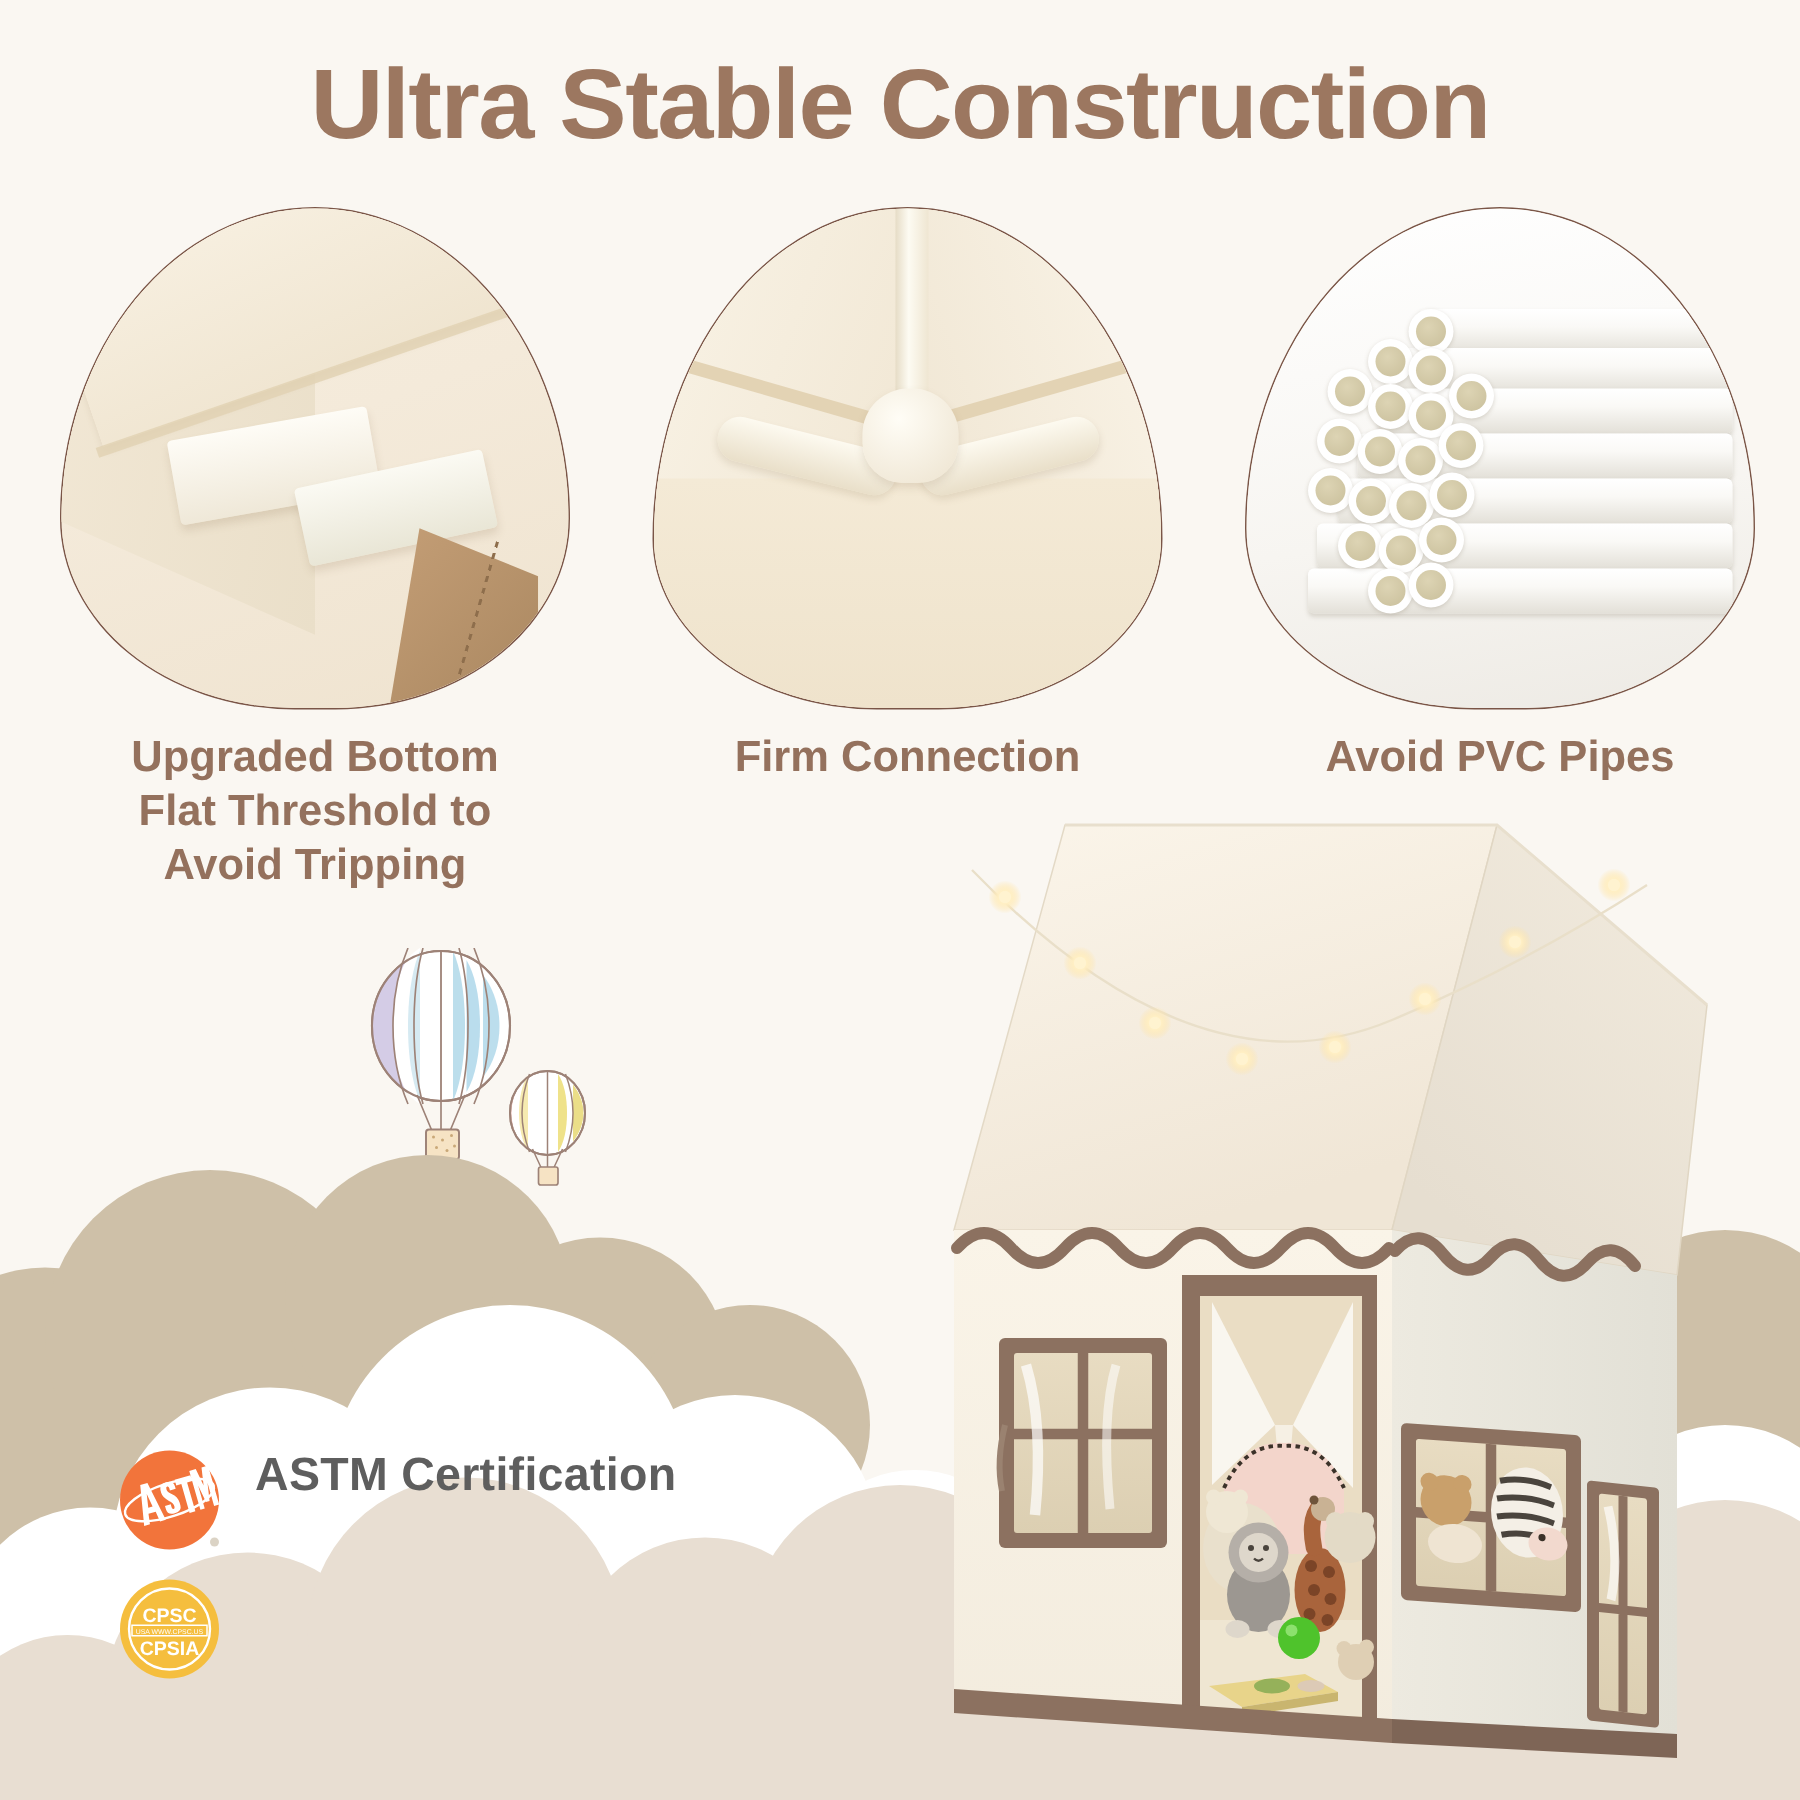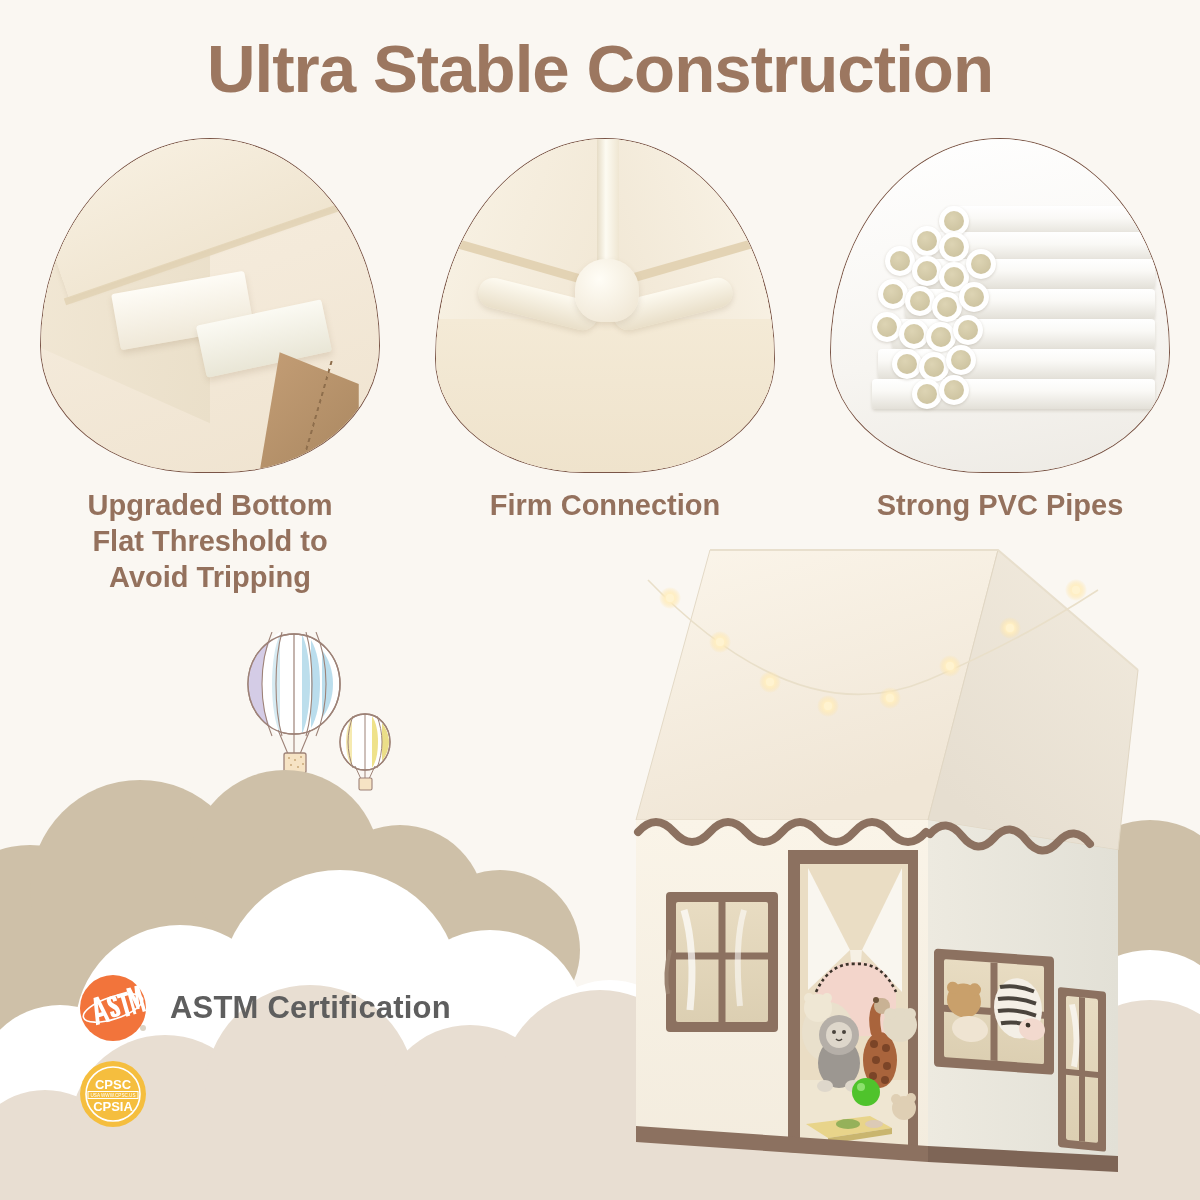--- a/index.html
+++ b/index.html
@@ -173,21 +173,21 @@
 
   
   .balloons{ position:absolute; left:232px; top:632px; width:180px; height:180px; }
 
   
   .product{ position:absolute; left:498px; top:520px; width:700px; height:680px; }
   .product svg{ display:block; }
 
   
   .certs{ position:absolute; left:78px; top:965px; width:470px; }
-  .cert-row{ display:flex; align-items:center; height:86px; }
+  .cert-row{ display:flex; align-items:flex-start; height:86px; }
   .cert-badge{ width:70px; height:70px; flex:0 0 70px; margin-right:22px; position:relative; }
   .cert-label{
     font-size:31px; font-weight:bold; color:#5E5E5E; letter-spacing:.2px;
   }
 </style>
 </head>
 <body>
 
 <div class="page-title">Ultra Stable Construction</div>
 
@@ -260,21 +260,21 @@
           <div class="cap" style="left:28%;top:55%;"></div>
           <div class="cap" style="left:36%;top:53%;"></div>
           <div class="cap" style="left:18%;top:63%;"></div>
           <div class="cap" style="left:26%;top:64%;"></div>
           <div class="cap" style="left:34%;top:62%;"></div>
           <div class="cap" style="left:24%;top:72%;"></div>
           <div class="cap" style="left:32%;top:71%;"></div>
         </div>
       </div>
     </div>
-    <div class="feature-caption">Strong PVC Pipes</div>
+    <div class="feature-caption">Avoid PVC Pipes</div>
   </div>
 </div>
 
 <div class="balloons">
   <svg viewBox="0 0 180 180" width="180" height="180">
 
     <g>
       <ellipse cx="62" cy="52" rx="46" ry="50" fill="#FFFFFF" stroke="#9D8277" stroke-width="1.4"></ellipse>
       <path d="M16 52a46 50 0 0 1 12-34c-7 9-11 21-11 34s4 25 11 34A46 50 0 0 1 16 52z" fill="#CFC2E2"></path>
       <path d="M28 18c-7 9-11 21-11 34s4 25 11 34c6 7 11 10 11 10V8s-5 3-11 10z" fill="#C6BBDD" opacity=".75"></path>

